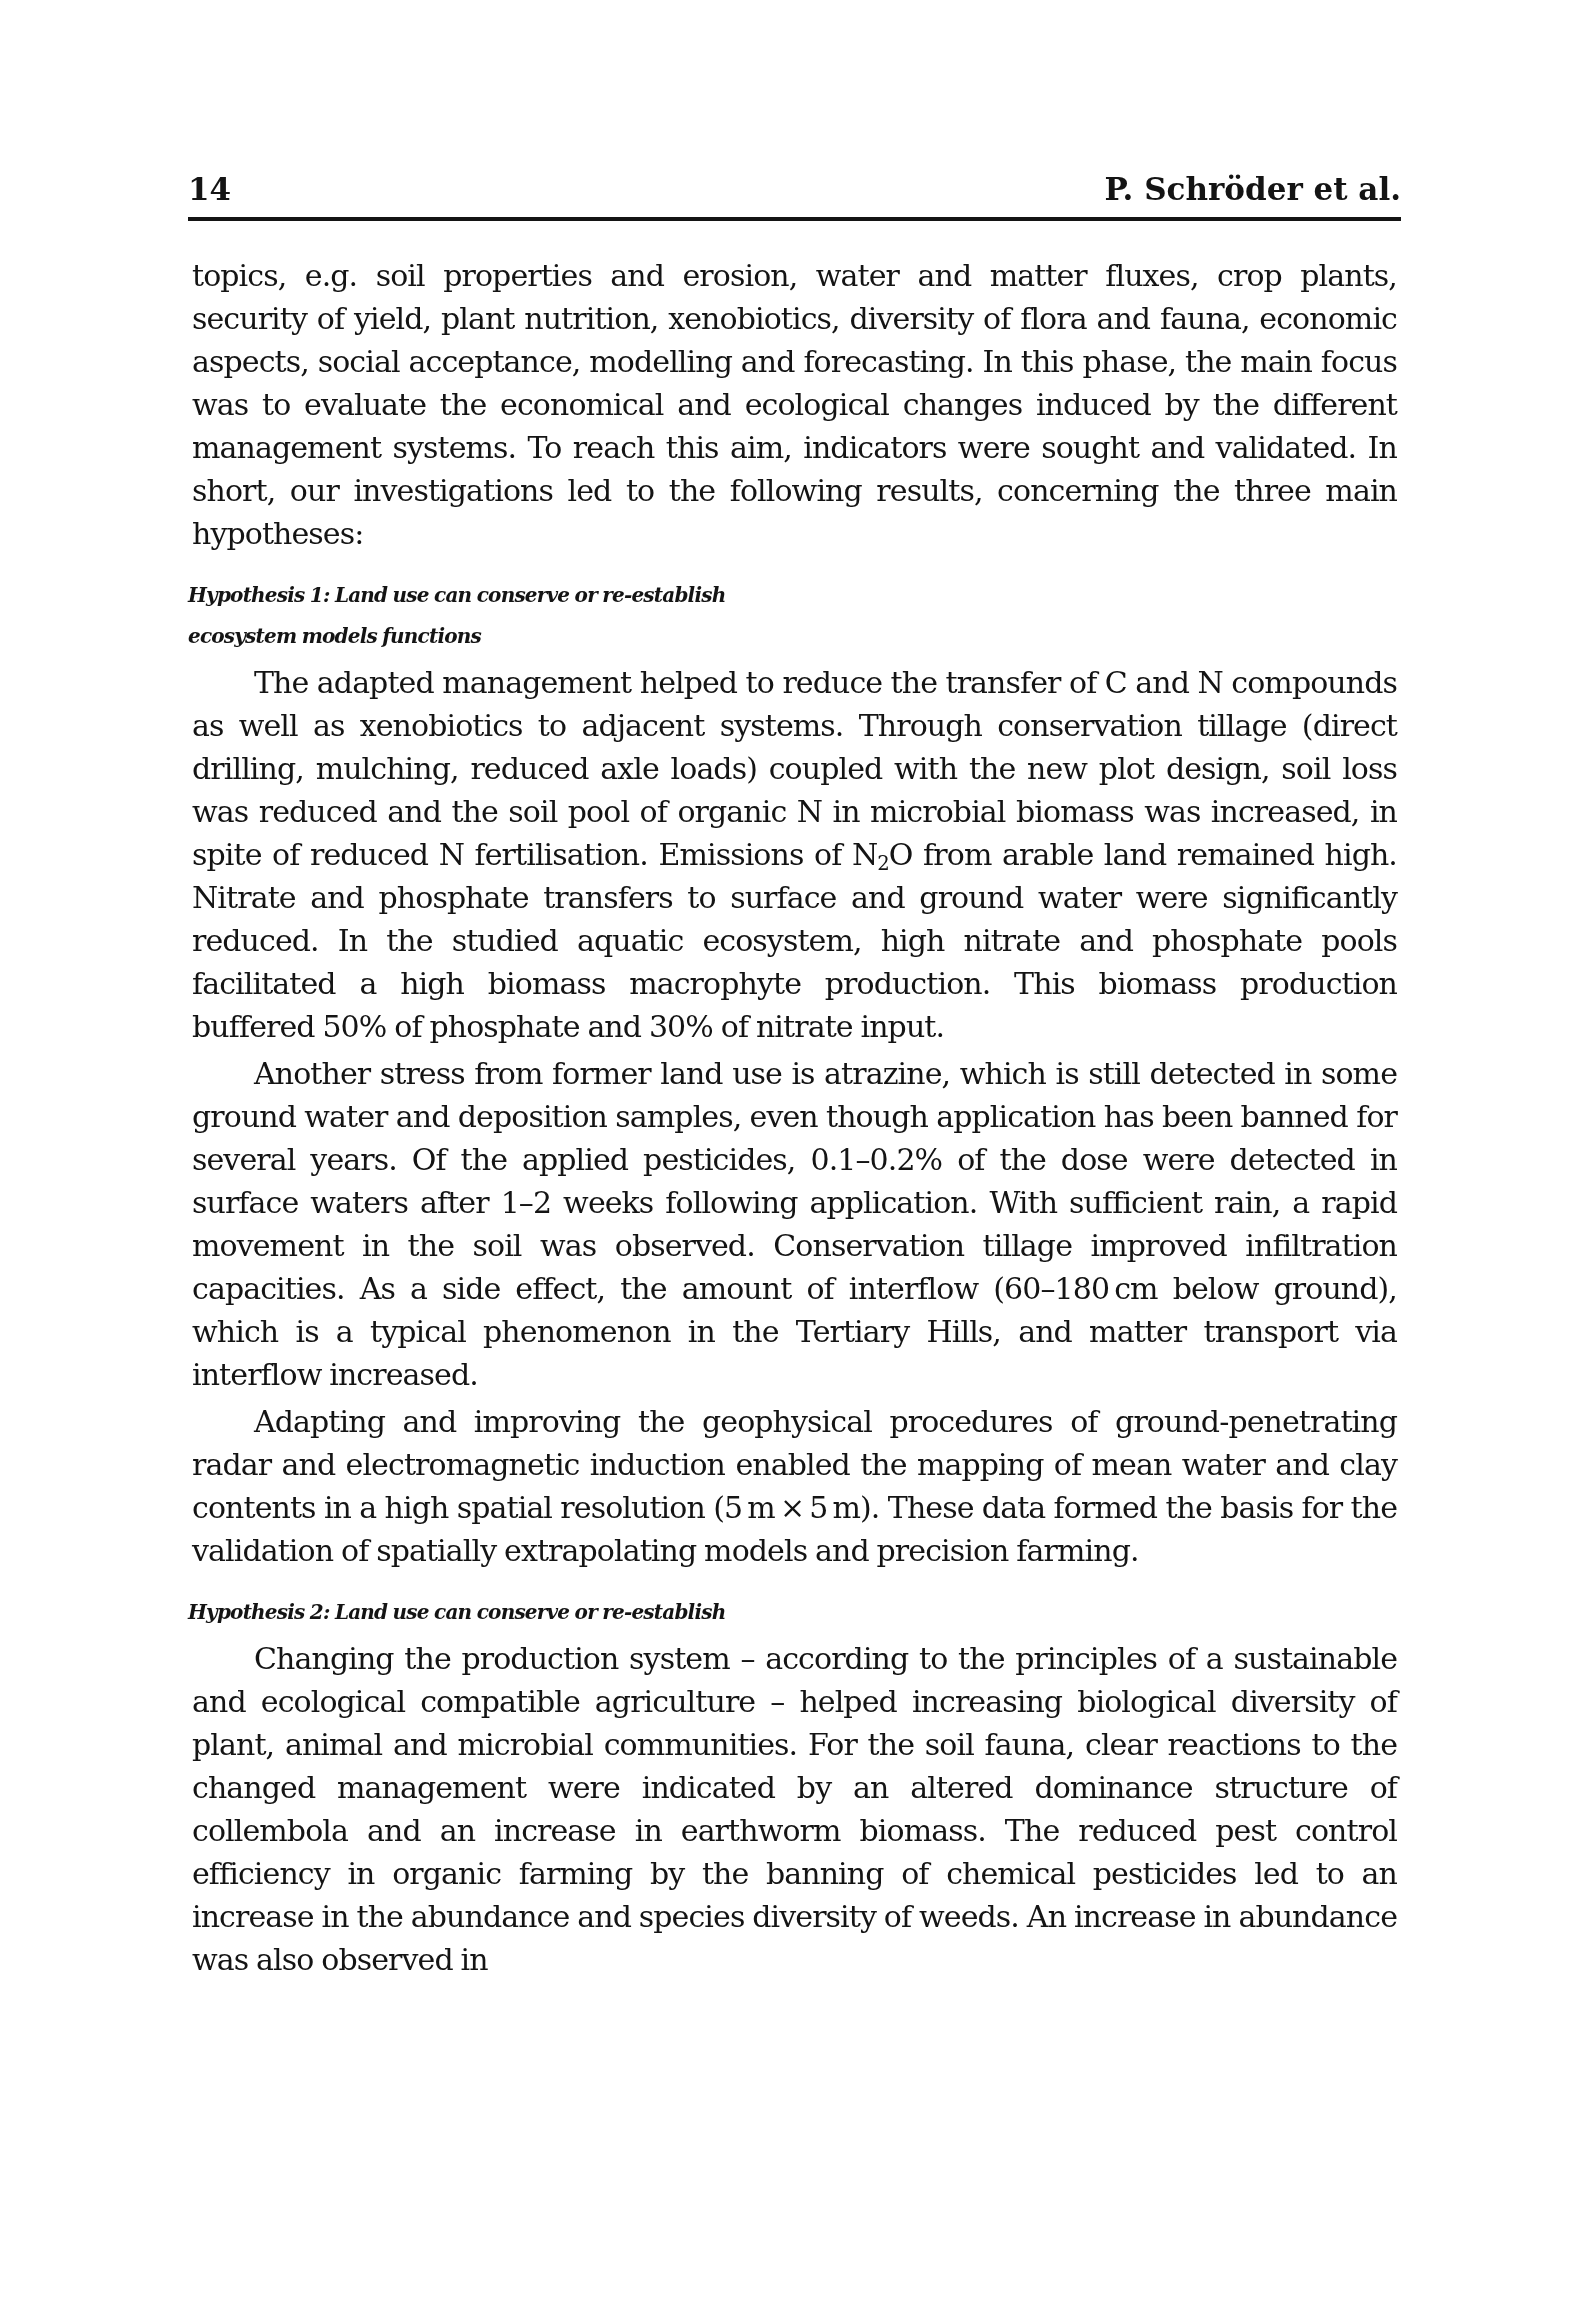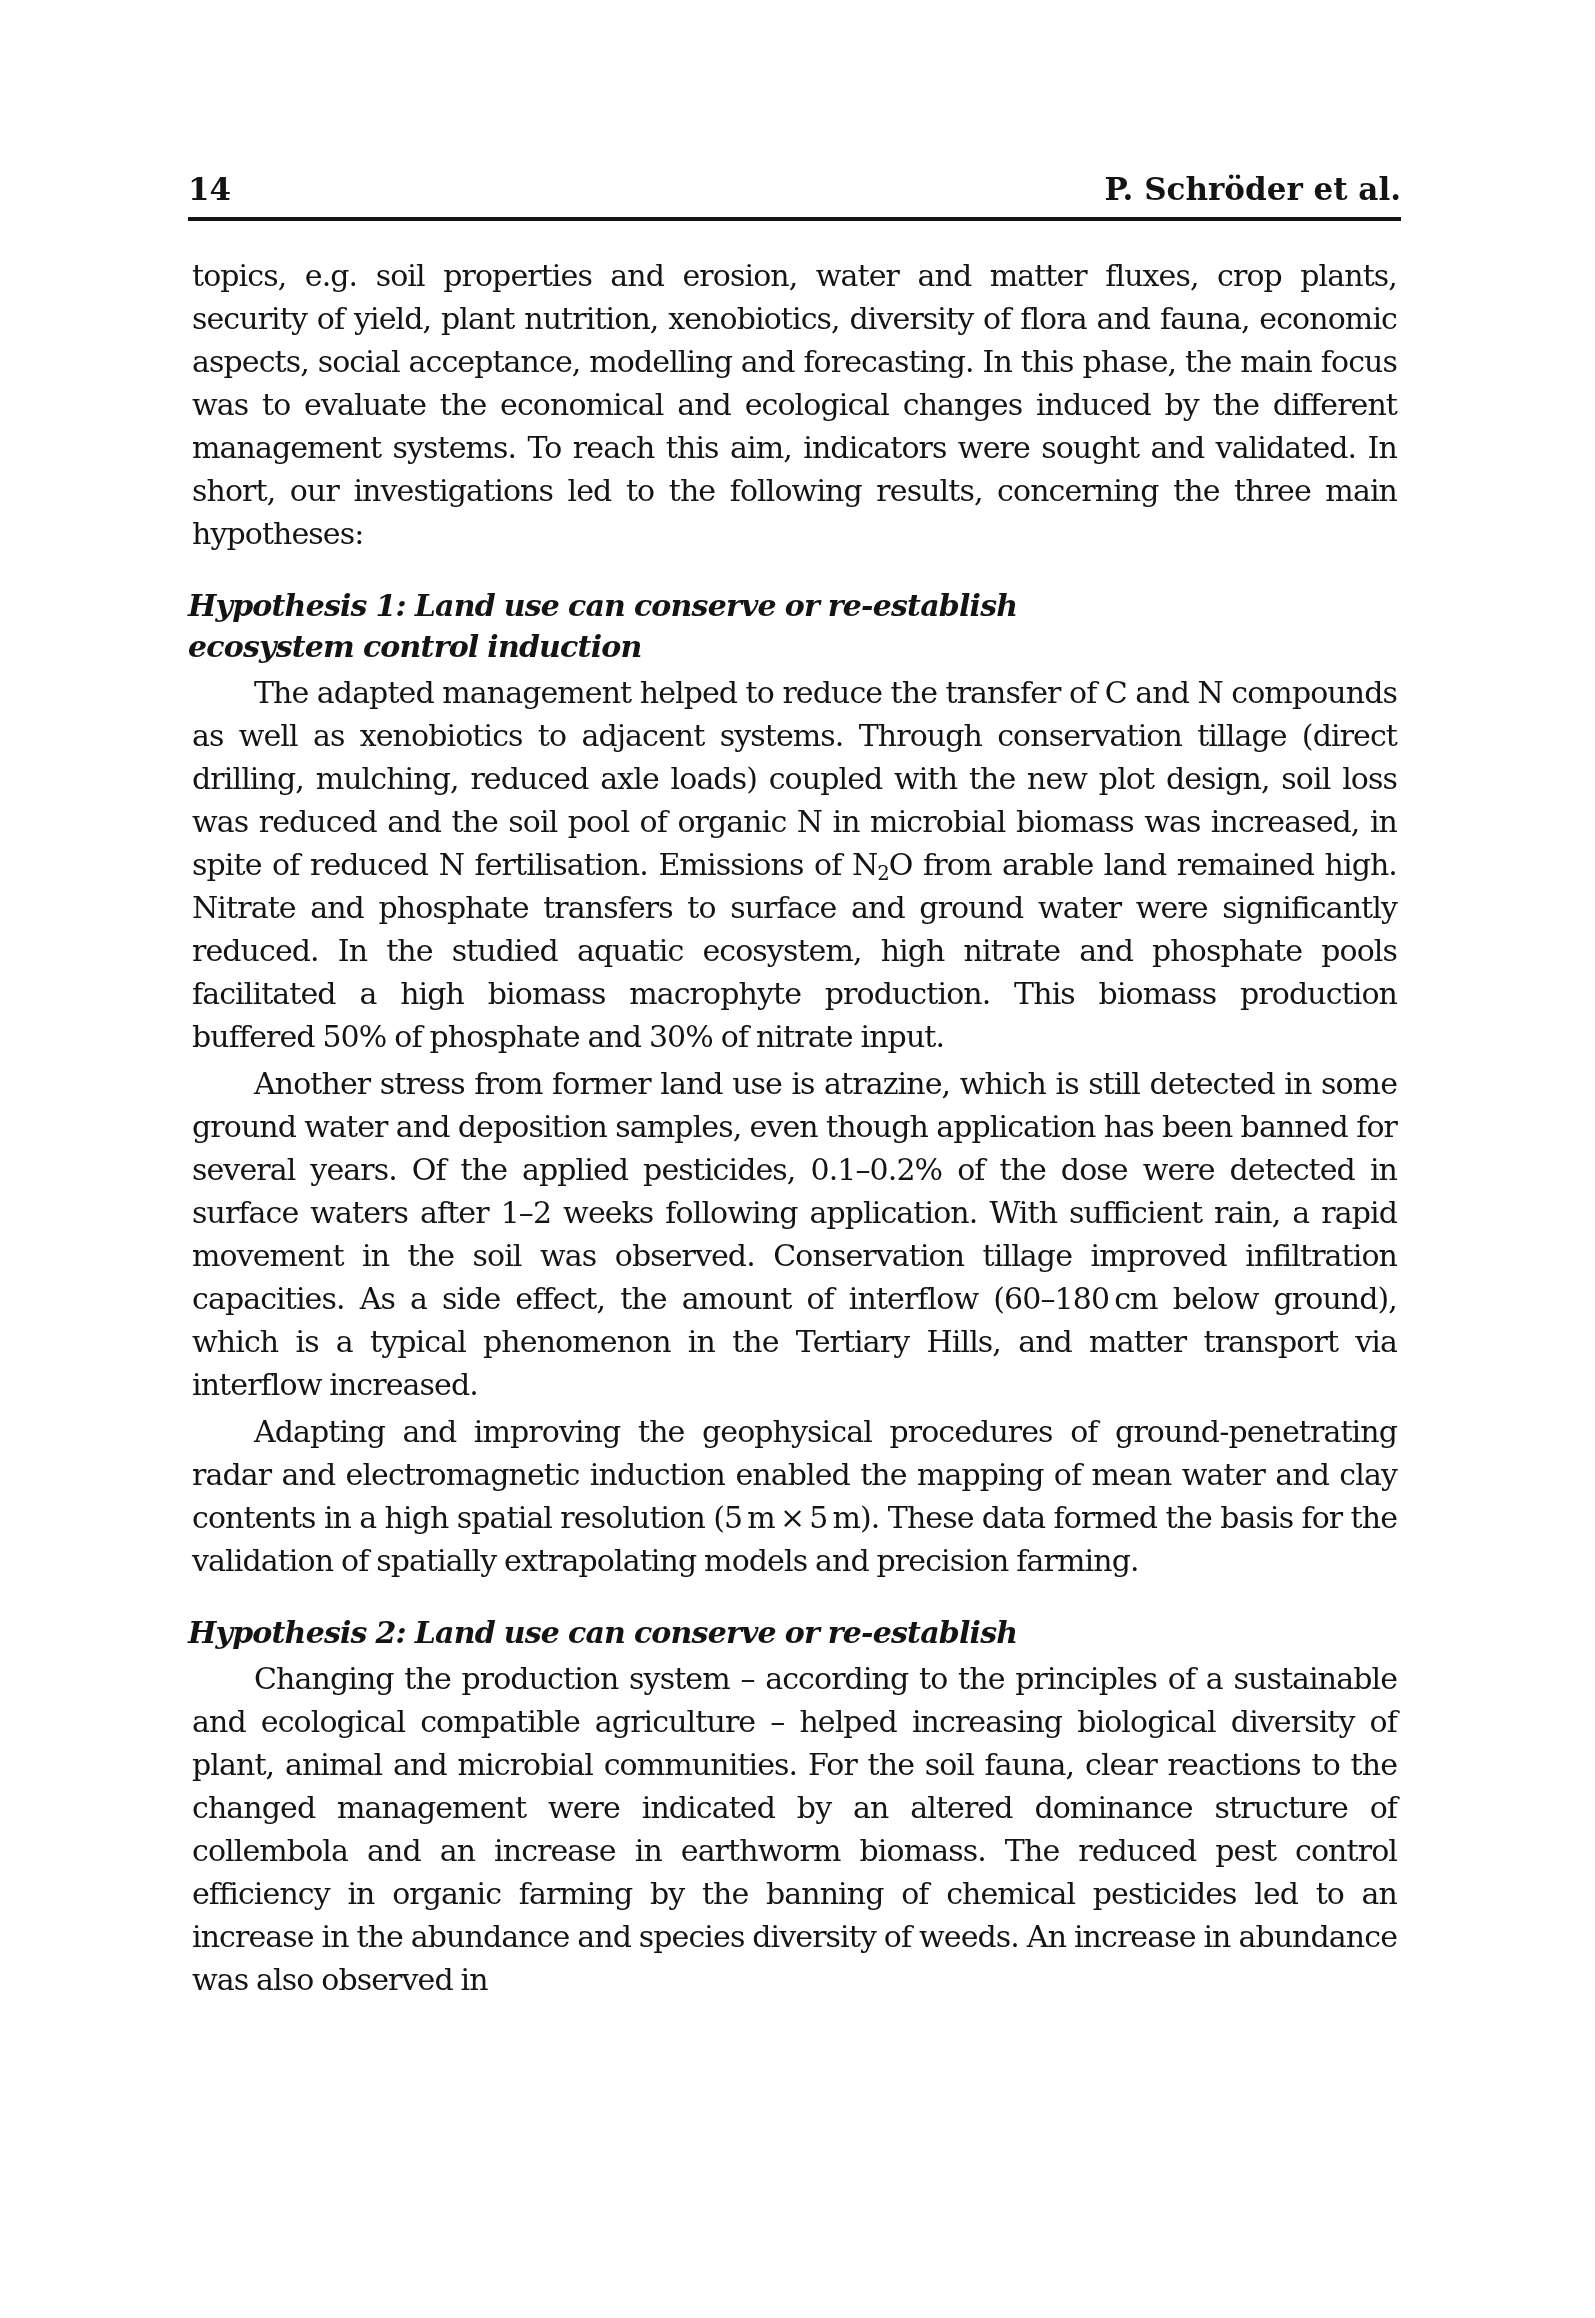--- a/index.html
+++ b/index.html
@@ -33,21 +33,21 @@
       text-align: justify;
       letter-spacing: -0.9px;
       word-spacing: -0.8px;
       hyphens: manual;
     }
     p { margin: 4px; }
     p.indent { text-indent: 62px; }
     .hypothesis {
       font-weight: bold;
       font-style: italic;
-      font-size: 30px;
+      font-size: 20px;
       line-height: 41px;
       letter-spacing: -0.8px;
       margin-bottom: 0;
     }
     .hyp-line { display: block; }
     sub { font-size: 19.6px; line-height: 0; vertical-align: -4.9px; }
   </style>
 </head>
 <body>
 
@@ -58,21 +58,21 @@
     <span>P. Schröder et al.</span>
   </div>
   <div class="head-rule"></div>
 
   <div class="body-text">
 
     <p>topics, e.g. soil properties and erosion, water and matter fluxes, crop plants, security of yield, plant nutrition, xenobiotics, diversity of flora and fauna, economic aspects, social acceptance, modelling and forecasting. In this phase, the main focus was to evaluate the economical and ecological changes induced by the different management systems. To reach this aim, indicators were sought and validated. In short, our investigations led to the following results, concerning the three main hypotheses:</p>
 
     <h3 class="hypothesis">
       <span class="hyp-line">Hypothesis 1: Land use can conserve or re-establish</span>
-      <span class="hyp-line">ecosystem control induction</span>
+      <span class="hyp-line">ecosystem models functions</span>
     </h3>
 
     <p class="indent"><span>The adapted management helped to reduce the transfer of C and N compounds as well as xenobiotics to adjacent systems. Through conserva­tion tillage (direct drilling, mulching, reduced axle loads) coupled with the new plot design, soil loss was reduced and the soil pool of organic N in microbial biomass was increased, in spite of reduced N fertilisation. Emissions of N</span><sub>2</sub><span>O from arable land remained high. Nitrate and phosphate transfers to surface and ground water were significantly reduced. In the studied aquatic ecosystem, high nitrate and phosphate pools facilitated a high biomass macrophyte production. This biomass production buffered 50% of phosphate and 30% of nitrate input.</span></p>
 
     <p class="indent">Another stress from former land use is atrazine, which is still detected in some ground water and deposition samples, even though application has been banned for several years. Of the applied pesticides, 0.1–0.2% of the dose were detected in surface waters after 1–2 weeks following application. With sufficient rain, a rapid movement in the soil was observed. Conservation tillage improved infiltration capacities. As a side effect, the amount of interflow (60–180 cm below ground), which is a typical pheno­menon in the Tertiary Hills, and matter transport via interflow increased.</p>
 
     <p class="indent">Adapting and improving the geophysical procedures of ground-penetrating radar and electromagnetic induction enabled the mapping of mean water and clay contents in a high spatial resolution (5 m × 5 m). These data formed the basis for the validation of spatially extrapolating models and precision farming.</p>
 
     <h3 class="hypothesis">
       <span class="hyp-line">Hypothesis 2: Land use can conserve or re-establish</span>

